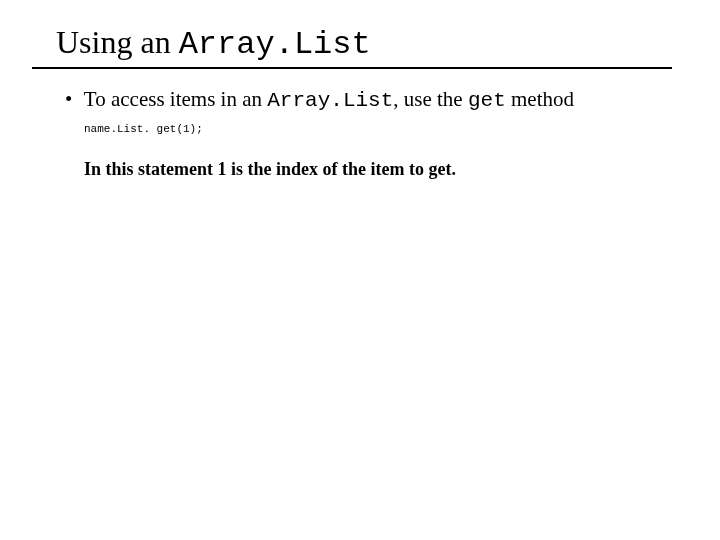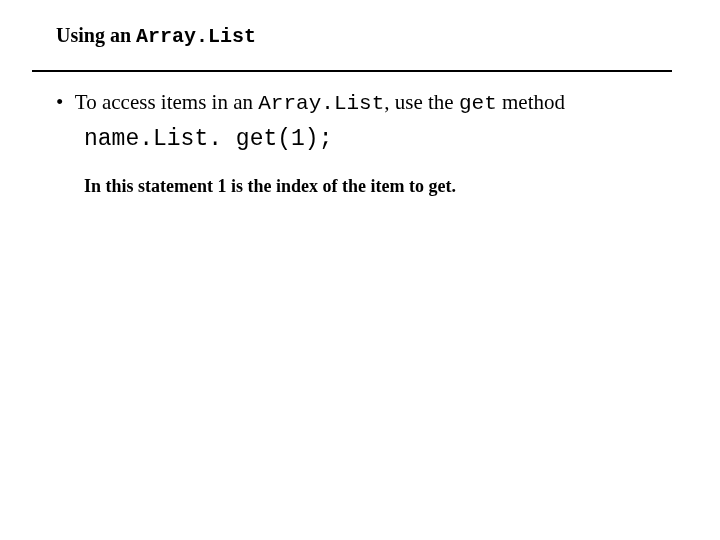--- a/index.html
+++ b/index.html
@@ -10,48 +10,48 @@
     background: #ffffff;
     font-family: "Times New Roman", Times, serif;
     color: #000000;
     overflow: hidden;
   }
   .slide {
     padding: 24px 40px 0 56px;
     box-sizing: border-box;
   }
   .title {
-    font-size: 20px;
-    font-weight: bold;
-    margin: 0 0 22px 0;
+    font-size: 32px;
+    font-weight: normal;
+    margin: 0 0 4px 0;
   }
   .title .code {
     font-family: "Courier New", Courier, monospace;
   }
   .rule {
     border: none;
     border-top: 2px solid #000;
     margin: 0 0 18px -24px;
     width: 640px;
   }
   .bullet {
     font-size: 21px;
-    margin: 0 0 6px 0;
+    margin: 0 0 6px 9px;
     padding-left: 0;
   }
   .bullet .dot {
     display: inline-block;
     width: 14px;
   }
   .bullet .code {
     font-family: "Courier New", Courier, monospace;
   }
   .codeline {
     font-family: "Courier New", Courier, monospace;
-    font-size: 23px;
+    font-size: 11px;
     margin: 11px 0 0 28px;
   }
   .note {
     font-size: 18px;
     margin: 24px 0 0 28px;
     font-weight: bold;
   }
 </style>
 </head>
 <body>

